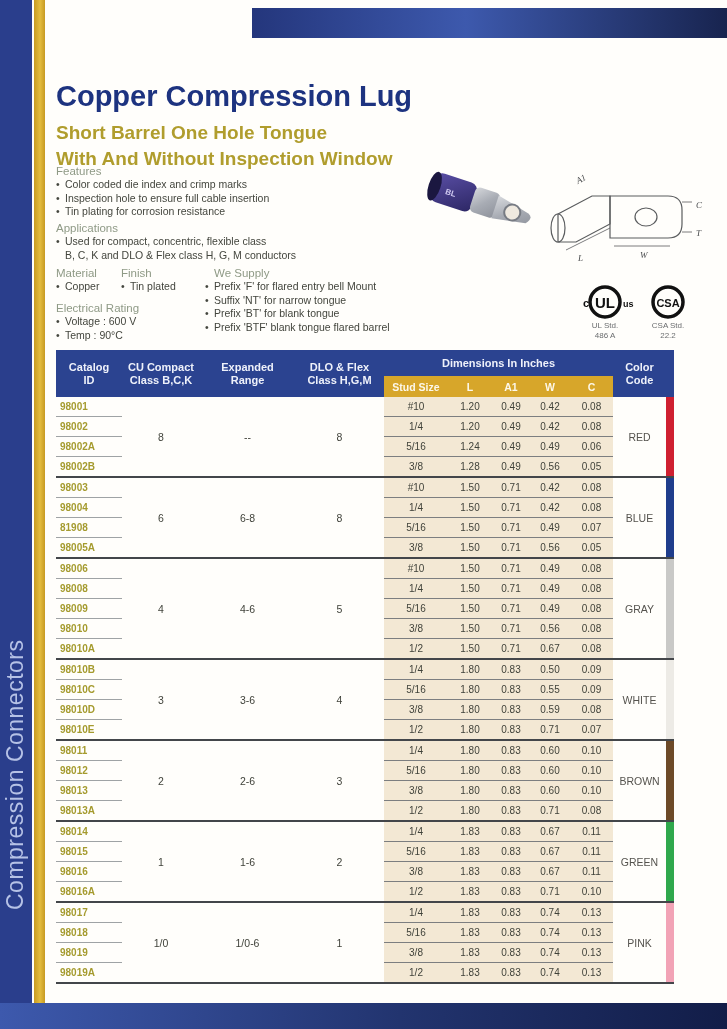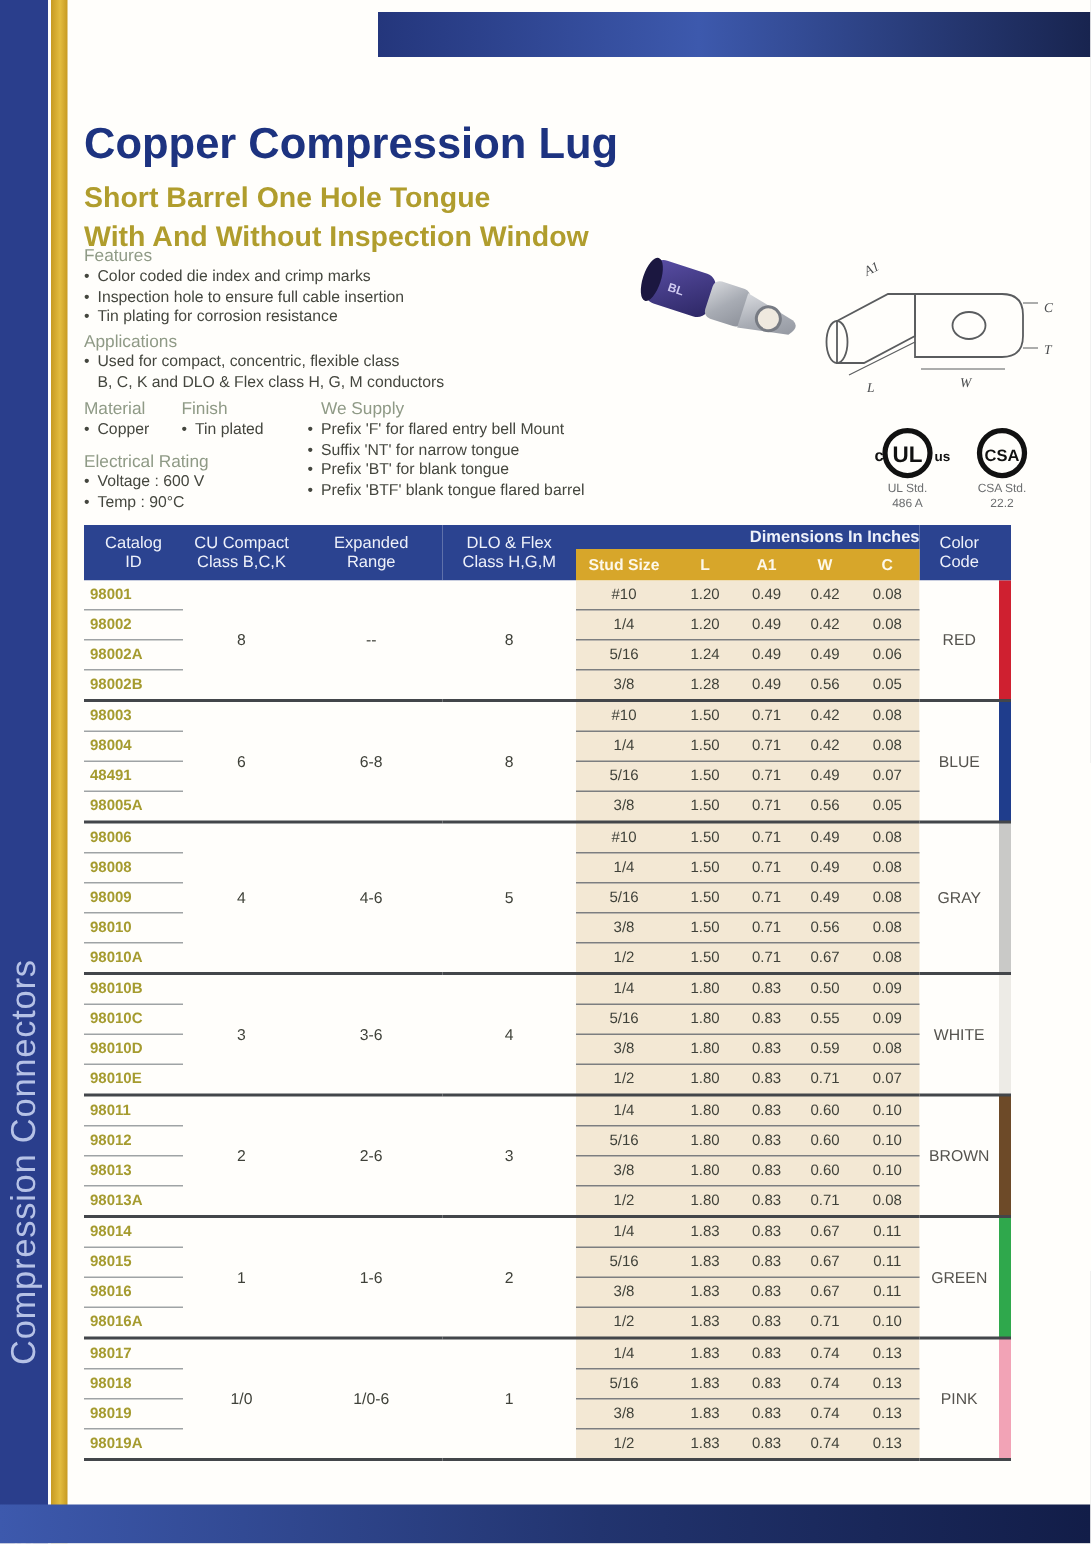--- a/index.html
+++ b/index.html
@@ -23,23 +23,23 @@
   .subtitle{position:absolute;left:56px;color:#b09d2d;font-size:19px;font-weight:bold;}
   .sub1{top:122px;} .sub2{top:148px;}
   .sec-h{color:#8f9a86;font-size:11.5px;margin:1px 0 1px 0;font-weight:normal;}
   .bullets{font-size:10.5px;color:#44463e;line-height:13.5px;}
   .bullets div{position:relative;padding-left:9px;white-space:pre-line;}
   .bullets div::before{content:"•";position:absolute;left:0;}
   .blk{position:absolute;}
   
   .lugtable{position:absolute;left:56px;top:350px;border-collapse:collapse;table-layout:fixed;}
   .lugtable th,.lugtable td{padding:0;margin:0;font-family:"Liberation Sans",sans-serif;}
-  th.hmain{background:#2b4390;color:#eef1fa;font-size:11px;font-weight:normal;line-height:13px;
+  th.hmain{background:#2b4390;color:#eef1fa;font-size:11px;font-weight:bold;line-height:13px;
            vertical-align:middle;}
-  th.hdim{background:#2b4390;color:#eef1fa;font-size:11px;font-weight:bold;height:16px;text-align:right;}
+  th.hdim{background:#2b4390;color:#eef1fa;font-size:11px;font-weight:bold;height:26px;text-align:center;}
   th.hgold{background:#d7a62a;color:#fdf8ea;font-size:10.5px;font-weight:bold;height:21px;text-align:center;}
   th.hstrip{background:#2b4390;}
   td{font-size:10px;color:#3f4139;text-align:center;height:19px;vertical-align:middle;}
   td.catalog{color:#a59b2f;font-weight:bold;text-align:left;padding-left:4px;
              border-bottom:1px solid #9fa3a5;background:#fffefb;}
   td.plain{background:#fffefb;font-size:10.5px;}
   td.dim{background:#f3e8d4;border-bottom:1px solid #7c7e80;}
   td.colorname{background:#fffefb;font-size:10.5px;color:#55534e;}
   td.strip{padding:0;}
   tr.glast td{border-bottom:2px solid #43464a;}
@@ -260,21 +260,21 @@
         </tr>
         <tr>
           <td class="catalog">98004</td>
           <td class="dim">1/4</td>
           <td class="dim">1.50</td>
           <td class="dim">0.71</td>
           <td class="dim">0.42</td>
           <td class="dim">0.08</td>
         </tr>
         <tr>
-          <td class="catalog">48491</td>
+          <td class="catalog">81908</td>
           <td class="dim">5/16</td>
           <td class="dim">1.50</td>
           <td class="dim">0.71</td>
           <td class="dim">0.49</td>
           <td class="dim">0.07</td>
         </tr>
         <tr class="glast">
           <td class="catalog">98005A</td>
           <td class="dim">3/8</td>
           <td class="dim">1.50</td>

